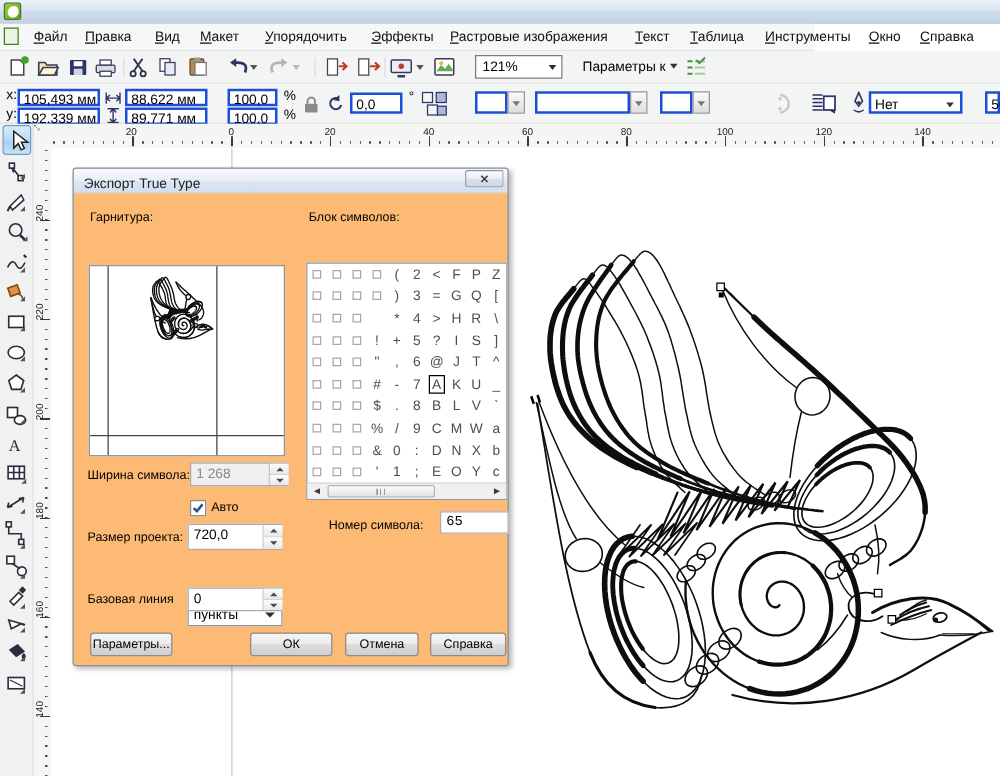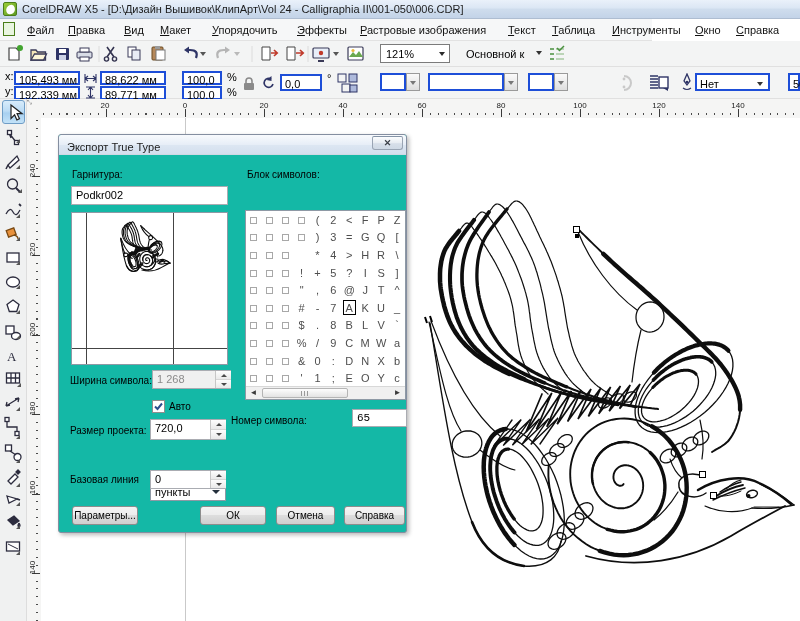--- a/index.html
+++ b/index.html
@@ -50,21 +50,21 @@
 }
 #vruler .num { position:absolute; font-size:8px; color:#222; transform:rotate(-90deg); width:20px; text-align:center; left:-5px; }
 
 #toolbox { left:0; top:99px; width:27px; height:522px; background:#f0f1f1; border-right:1px solid #dddddd; }
 #pickbtn { position:absolute; left:2px; top:1px; width:23px; height:24px; border:1px solid #6f9dc6; border-radius:3px;
   background:linear-gradient(#d8ecfb,#bcdcf5 45%,#a8d0f0 55%,#c2e2f8); }
 
 #canvas { left:41px; top:118px; width:759px; height:503px; background:#fff; }
 #pageline { left:185px; top:118px; width:1px; height:503px; background:#c9c9c9; }
 
-#dlg { left:58px; top:134px; width:349px; height:399px; background:#14b8a6;
+#dlg { left:58px; top:134px; width:349px; height:399px; background:#fdba74;
   border:1px solid #848ea0; border-radius:3px; box-shadow:2px 2px 4px rgba(0,0,0,0.28); }
 #dlgtitle { position:absolute; left:0; top:0; width:347px; height:20px; border-radius:2px 2px 0 0;
   background:linear-gradient(#f8fafd,#e7eef7 50%,#dce6f2 55%,#d3dfee); border-bottom:1px solid #d0d8e4; }
 #dlgtitle .t { position:absolute; left:8px; top:6px; font-size:11px; color:#222; }
 #dlgclose { position:absolute; right:3px; top:1px; width:31px; height:14px;
   background:linear-gradient(#fcfdfe,#e7ecf2 50%,#d7dfe9 55%,#cfd9e5); border:1px solid #99a4b3;
   border-top:1px solid #8493a6; border-radius:2px 2px 3px 3px; text-align:center; font-size:9px; color:#3a3f47; line-height:12px; font-weight:bold; }
 .lbl { position:absolute; font-size:10px; color:#000; white-space:nowrap; }
 .tbox { position:absolute; background:#fff; border:1px solid #aaacb2; font-size:11px; padding:2px 0 0 4px; }
 .dcombo { position:absolute; background:#fff; border:1px solid #8e99a5; font-size:11px; padding:2px 0 0 4px; }
@@ -183,21 +183,20 @@
 <rect x="699.5" y="471.5" width="6" height="6"></rect>
 <rect x="710.5" y="492.5" width="6" height="6"></rect>
 </g>
 <path class="sel" d="M 425 317 l 2 6 M 430 316 l 2 6" stroke="#000" stroke-width="2" fill="none"></path>
 </svg></div>
 
 <div class="abs" id="titlebar">
   <div id="appicon">
       <div class="blob"></div>
     </div>
-  <div class="txt">CorelDRAW X5 - [D:\Дизайн Вышивок\КлипАрт\Vol 24 - Calligraphia II\001-050\006.CDR]</div>
 </div>
 <div class="abs" id="menubar">
   <div id="docicon"></div>
   <div class="mi" style="left:27px"><u>Ф</u>айл</div>
   <div class="mi" style="left:68px"><u>П</u>равка</div>
   <div class="mi" style="left:124px"><u>В</u>ид</div>
   <div class="mi" style="left:160px"><u>М</u>акет</div>
   <div class="mi" style="left:212px"><u>У</u>порядочить</div>
   <div class="mi" style="left:297px"><u>Э</u>ффекты</div>
   <div class="mi" style="left:360px"><u>Р</u>астровые изображения</div>
@@ -256,21 +255,21 @@
   <rect x="313" y="7" width="16" height="10" rx="1" fill="#e8eef8" stroke="#3a3a58" stroke-width="1.2"></rect>
   <rect x="318" y="19" width="6" height="2" fill="#3a3a58"></rect>
   <circle cx="321" cy="12" r="2.2" fill="#c03a2b"></circle>
   <path d="M333 11 l6 0 -3 4 z" fill="#555"></path>
 
   <rect x="348" y="6" width="15" height="13" rx="1" fill="#fff" stroke="#3a3a58" stroke-width="1.2"></rect>
   <path d="M349 16 l4-5 3 3 3-4 4 6 z" fill="#6aa84f"></path>
   <circle cx="353" cy="9.5" r="1.6" fill="#e8b93c"></circle>
 </svg>
 <div class="combo" style="left:380px; top:3px; width:70px; height:19px; padding:3px 0 0 5px;">121%<div class="arr"></div></div>
-<div style="position:absolute; left:466px; top:7px; font-size:11px;">Основной к</div>
+<div style="position:absolute; left:466px; top:7px; font-size:11px;">Параметры к</div>
 <div class="caret" style="left:536px; top:10px;"></div>
 <svg width="18" height="18" viewBox="0 0 18 18" style="position:absolute; left:548px; top:4px;">
   <path d="M2 4 h4 M2 9 h4 M2 14 h4" stroke="#49903e" stroke-width="1.6"></path>
   <path d="M8 4 h8 M8 9 h8 M8 14 h8" stroke="#a9c9a2" stroke-width="1.6"></path>
   <path d="M9 3 l2.5 2.5 L16 1" stroke="#49903e" stroke-width="1.5" fill="none"></path>
 </svg>
 </div>
 <div class="abs" id="propbar">
   <div style="position:absolute; left:5px; top:3px;">x:</div>
   <div class="pfield" style="left:14px; top:4px; width:66px; height:14px;">105,493 мм</div>
@@ -418,21 +417,20 @@
   <div class="num" style="top:365px;">160</div>
   <div class="num" style="top:445px;">140</div>
 </div>
 
 <div class="abs" id="dlg">
   <div id="dlgtitle">
       <div class="t">Экспорт True Type</div>
     </div>
   <div id="dlgclose">✕</div>
   <div class="lbl" style="left:13px; top:34px;">Гарнитура:</div>
-  <div class="tbox" style="left:12px; top:51px; width:157px; height:19px;">Podkr002</div>
   <div class="lbl" style="left:188px; top:34px;">Блок символов:</div>
   <div id="preview" style="position:absolute; left:12px; top:77px; width:157px; height:153px; background:#fff; border:1px solid #8e99a5;">
     <div style="position:absolute; left:14px; top:0; width:1px; height:151px; background:#444;"></div>
     <div style="position:absolute; left:101px; top:0; width:1px; height:151px; background:#444;"></div>
     <div style="position:absolute; left:0; top:135px; width:155px; height:1px; background:#444;"></div>
     <div id="miniglyph" style="position:absolute; left:46px; top:6px; width:53px; height:55px;"><svg width="53" height="55" viewBox="410 185 390 395">
 <g fill="none" stroke="#0e0e0e" stroke-linecap="round">
 <path d="M459.0 231.0 458.4 231.8 457.5 232.8 456.6 234.0 455.5 235.3 454.3 236.7 453.0 238.2 451.8 239.8 450.4 241.4 449.2 243.1 447.9 244.9 446.8 246.7 445.7 248.4 444.8 250.2 444.0 252.0 443.4 253.8 442.8 255.6 442.2 257.5 441.8 259.4 441.3 261.3 441.0 263.3 440.7 265.3 440.4 267.4 440.2 269.4 440.1 271.5 440.0 273.6 440.0 275.7 440.0 277.9 440.0 280.0 440.1 282.2 440.3 284.4 440.5 286.7 440.8 289.1 441.2 291.5 441.6 293.9 442.0 296.2 442.5 298.6 443.0 301.0 443.6 303.3 444.1 305.6 444.7 307.8 445.4 310.0 446.0 312.0 446.7 314.0 447.3 315.9 448.0 317.7 448.8 319.6 449.5 321.3 450.3 323.1 451.1 324.8 452.0 326.4 452.9 328.1 453.8 329.7 454.8 331.3 455.8 332.9 456.9 334.4 458.0 336.0 459.2 337.6 460.4 339.1 461.6 340.6 462.9 342.1 464.3 343.6 465.6 345.1 467.1 346.5 468.5 347.9 470.0 349.3 471.5 350.7 473.1 352.1 474.7 353.4 476.3 354.7 478.0 356.0 479.7 357.3 481.4 358.5 483.2 359.7 485.1 361.0 486.9 362.1 488.8 363.3 490.8 364.4 492.7 365.6 494.7 366.7 496.7 367.8 498.8 368.8 500.8 369.9 502.9 371.0 505.0 372.0 507.1 373.0 509.3 374.0" stroke-width="4.50"></path>
 <path d="M509.3 374.0 511.5 375.0 513.7 376.0 516.0 377.0 518.3 377.9 520.6 378.9 523.0 379.8 525.3 380.7 527.6 381.6 530.0 382.5 532.3 383.3 534.7 384.2 537.0 385.0 539.3 385.8 541.6 386.6 544.0 387.4 546.3 388.2 548.6 388.9 551.0 389.7 553.3 390.4 555.7 391.1 558.0 391.8 560.4 392.4 562.8 393.1 565.2 393.8 567.6 394.4 570.0 395.0 572.5 395.6 575.2 396.2 578.0 396.8 580.9 397.4 583.8 398.0 586.7 398.6 589.6 399.1 592.3 399.6 595.0 400.1 597.5 400.6 599.8 401.0 601.8 401.4 603.6 401.7 605.0 402.0" stroke-width="2.70"></path>
 <path d="M459.0 231.0 459.3 230.6 459.7 230.1 460.2 229.5 460.7 228.8 461.3 228.1 461.9 227.3 462.5 226.5 463.2 225.7 463.8 225.0 464.5 224.4 465.1 223.8 465.8 223.4 466.4 223.1 467.0 223.0 467.6 223.1 468.1 223.2 468.6 223.5 469.2 223.8 469.7 224.3 470.2 224.8 470.8 225.4 471.3 226.0 471.8 226.7 472.4 227.5 473.0 228.3 473.6 229.2 474.3 230.1 475.0 231.0 475.7 232.0 476.5 233.0 477.3 234.1 478.1 235.3 478.9 236.5 479.8 237.8 480.7 239.1 481.6 240.4 482.5 241.8 483.4 243.2 484.3 244.6 485.2 246.1 486.1 247.5 487.0 249.0 487.9 250.5 488.8 252.0 489.8 253.5 490.7 255.1 491.7 256.6 492.6 258.2 493.6 259.9 494.5 261.5 495.5 263.2 496.4 264.9 497.3 266.7 498.2 268.4 499.1 270.2 500.0 272.0 500.9 273.8 501.7 275.7 502.6 277.6 503.5 279.6 504.3 281.5 505.2 283.5 506.0 285.6 506.8 287.6 507.6 289.6 508.4 291.7 509.1 293.8 509.8 295.9 510.4 297.9 511.0 300.0 511.5 302.1 512.0 304.2 512.5 306.4 512.9 308.5 513.2 310.7 513.6 312.9 513.9 315.1 514.2 317.3 514.5 319.5 514.7 321.7 515.0 323.8 515.3 325.9 515.7 328.0 516.0 330.0 516.3 332.0 516.7 334.0 517.0 335.9 517.3 337.8 517.5 339.7 517.8 341.6 518.1 343.5 518.4 345.3 518.8 347.2 519.1 349.0 519.5 350.8 520.0 352.5 520.5 354.3 521.0 356.0 521.6 357.7 522.2 359.4 522.9 361.1 523.6 362.8 524.3 364.4 525.0 366.0 525.8 367.6 526.6 369.2 527.5 370.7 528.3 372.3 529.2 373.8 530.1 375.2 531.0 376.6 532.0 378.0 533.0 379.4 534.2 380.7 535.4 382.1 536.7 383.5 538.0 384.8 539.3 386.1 540.7 387.4 542.0 388.6 543.3 389.7 544.4 390.8 545.5 391.7 546.5 392.6 547.3 393.4 548.0 394.0" stroke-width="1.20"></path>
@@ -675,19 +673,19 @@
         </table>
       </div>
     <div id="gsb">
         <div class="la">◄</div>
         <div class="thumb">
           <div class="grip"></div>
         </div>
         <div class="ra">►</div>
       </div>
   </div>
-  <div class="lbl" style="left:172px; top:280px;text-align:center;">Номер символа:</div>
+  <div class="lbl" style="left:204px; top:280px;text-align:center;">Номер символа:</div>
   <div class="tbox" style="left:293px; top:274px; width:55px; height:18px;font-family:Liberation Mono, monospace;">65</div>
   <div class="btn" style="left:13px; top:371px; width:66px;">Параметры...</div>
   <div class="btn" style="left:141px; top:371px; width:66px;">ОК</div>
   <div class="btn" style="left:217px; top:371px; width:59px;">Отмена</div>
   <div class="btn" style="left:285px; top:371px; width:61px;">Справка</div>
 </div>
 
 </body></html>

